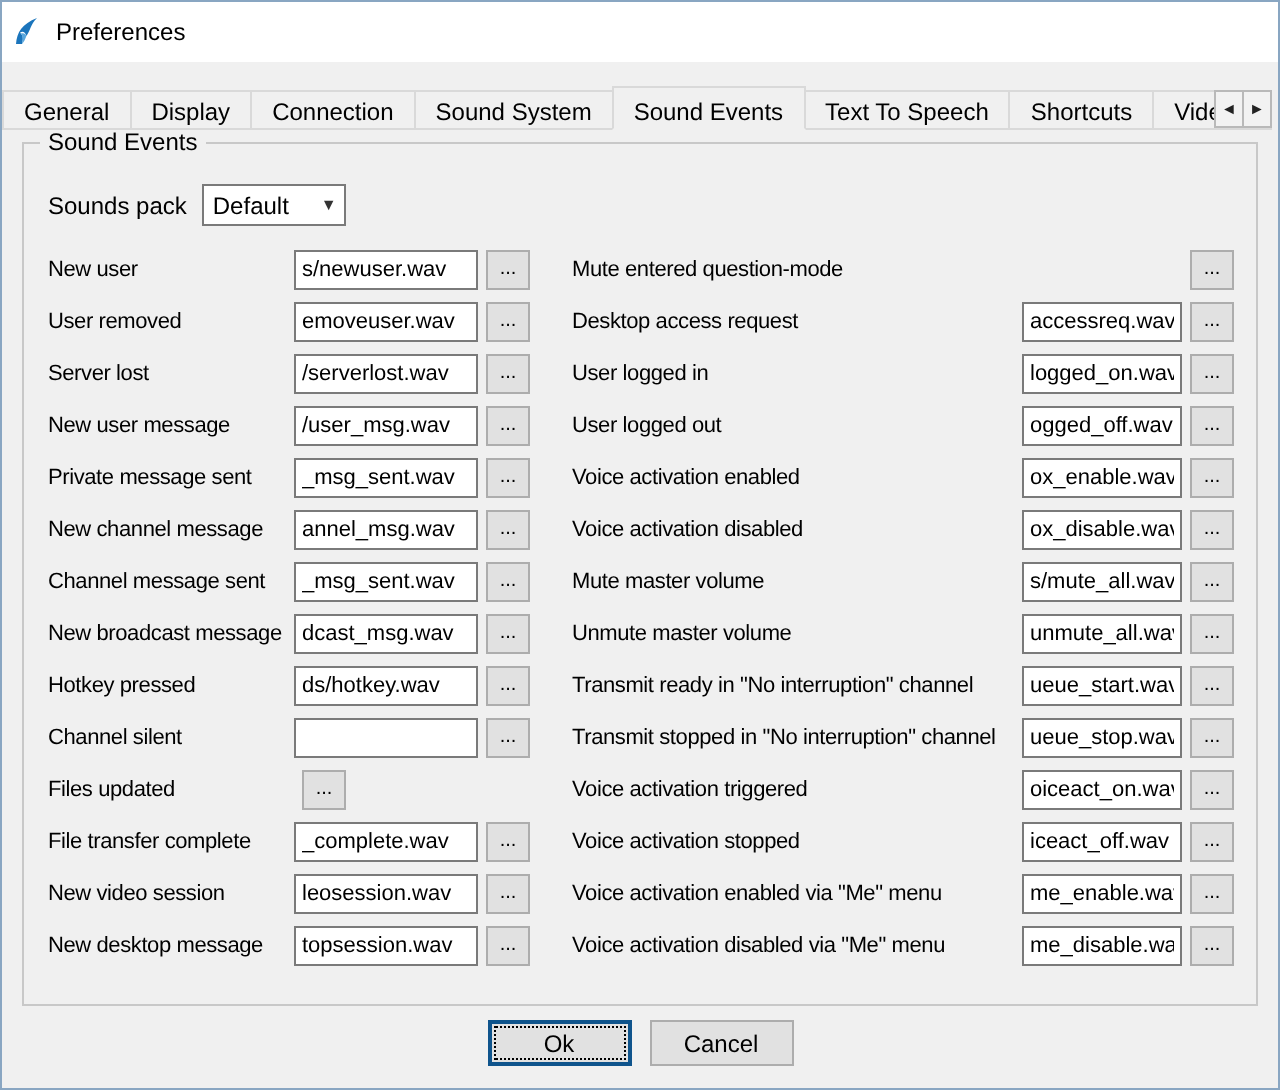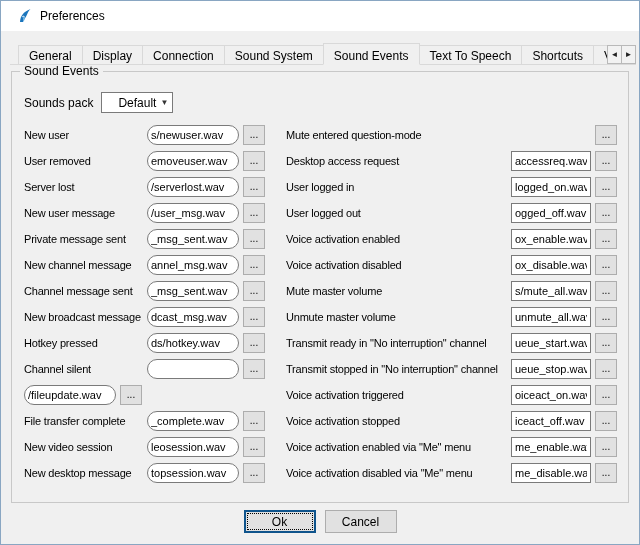--- a/index.html
+++ b/index.html
@@ -2,60 +2,60 @@
 <html><head>
 <meta charset="utf-8">
 <style>
   html,body{margin:0;padding:0;background:#ffffff;}
   .window{
     position:relative;width:640px;height:545px;box-sizing:border-box;
     background:#f0f0f0;border:1px solid #89a6c2;overflow:hidden;
     font-family:"Liberation Sans",sans-serif;font-size:12px;color:#000;
   }
   
-  .titlebar{height:30px;background:#ffffff;display:flex;align-items:center;padding:0 16px;gap:7px;}
+  .titlebar{height:30px;background:#ffffff;display:flex;align-items:center;padding:0 4px;gap:7px;}
   .appicon{width:16px;height:16px;flex:0 0 auto;}
   .title{font-size:12px;}
   
-  .tabstrip{position:absolute;left:17px;top:42px;right:26px;height:22px;display:flex;overflow:hidden;z-index:2;}
+  .tabstrip{position:absolute;left:0;top:42px;right:26px;height:22px;display:flex;overflow:hidden;z-index:2;}
   .baseline{position:absolute;left:9px;right:3px;top:63px;height:1px;background:#d9d9d9;z-index:1;}
   .tab{
     flex:0 0 auto;box-sizing:border-box;margin-top:2px;height:20px;
     border:1px solid #d9d9d9;margin-left:-1px;background:#f0f0f0;
     padding:3px 10px 0;white-space:nowrap;cursor:default;
   }
   .tab:first-child{margin-left:0;}
   .tab.active{margin-top:0;height:22px;padding-top:5px;background:#f0f0f0;border-bottom:1px solid #f0f0f0;position:relative;z-index:3;}
   .tabarrows{position:absolute;right:3px;top:44px;display:flex;z-index:4;}
   .tabarrow{
     width:15px;height:19px;box-sizing:border-box;border:1px solid #b9b9b9;margin-left:-1px;
     background:#f2f2f2;font-size:8px;color:#222;display:flex;align-items:center;justify-content:center;padding:0;
     font-family:"Liberation Sans",sans-serif;
   }
   
   .group{position:absolute;left:10px;top:70px;right:10px;bottom:41px;border:1px solid #c8c8c8;}
   .glegend{position:absolute;top:-8px;left:8px;background:#f0f0f0;padding:0 4px;font-size:12px;}
   .sp{position:absolute;left:12px;top:20px;display:flex;align-items:center;gap:8px;}
   .combo{width:72px;height:21px;border:1px solid #7a7a7a;background:#fff;display:flex;align-items:center;box-sizing:border-box;cursor:default;}
-  .combo .val{flex:1;padding-left:16px;font-size:12px;}
+  .combo .val{flex:1;padding-left:4px;font-size:12px;}
   .combo .arrow{width:16px;text-align:center;font-size:8px;color:#333;}
   
   .cols{position:absolute;left:12px;top:50px;display:flex;gap:21px;}
   .col{display:flex;flex-direction:column;}
   .col-left{width:241px;}
   .col-right{width:331px;}
   .row{display:flex;align-items:center;height:26px;}
   .rlbl{font-size:11px;letter-spacing:-0.2px;white-space:nowrap;overflow:hidden;}
   .col-left .rlbl{width:123px;flex:0 0 auto;}
   .col-right .rlbl{flex:1;min-width:0;padding-right:4px;}
   .rinput{
     height:20px;box-sizing:border-box;border:1px solid #7a7a7a;border-radius:0;
     padding:1px 3px;font:11px "Liberation Sans",sans-serif;background:#fff;
   }
-  .col-left .rinput{width:92px;border-radius:10px;}
+  .col-left .rinput{width:92px;}
   .col-right .rinput{width:80px;}
   .browse{
     width:22px;height:20px;box-sizing:border-box;margin-left:4px;border:1px solid #adadad;
     background:#e1e1e1;font:10px "Liberation Sans",sans-serif;line-height:1;padding:0;cursor:default;
   }
   
   .footer{position:absolute;left:0;right:0;bottom:11px;display:flex;justify-content:center;gap:9px;}
   .btn{
     width:72px;height:23px;box-sizing:border-box;background:#e1e1e1;border:1px solid #adadad;
     font:12px "Liberation Sans",sans-serif;padding:0;cursor:default;
@@ -148,21 +148,21 @@
             <span class="rlbl">Hotkey pressed</span>
             <input class="rinput" value="ds/hotkey.wav" style="">
             <button class="browse">...</button>
           </div>
           <div class="row">
             <span class="rlbl">Channel silent</span>
             <input class="rinput" value="" style="">
             <button class="browse">...</button>
           </div>
           <div class="row">
-            <input class="rinput" value="/fileupdate.wav" style="">
+            <span class="rlbl">Files updated</span>
             <button class="browse">...</button>
           </div>
           <div class="row">
             <span class="rlbl">File transfer complete</span>
             <input class="rinput" value="_complete.wav" style="">
             <button class="browse">...</button>
           </div>
           <div class="row">
             <span class="rlbl">New video session</span>
             <input class="rinput" value="leosession.wav" style="">

